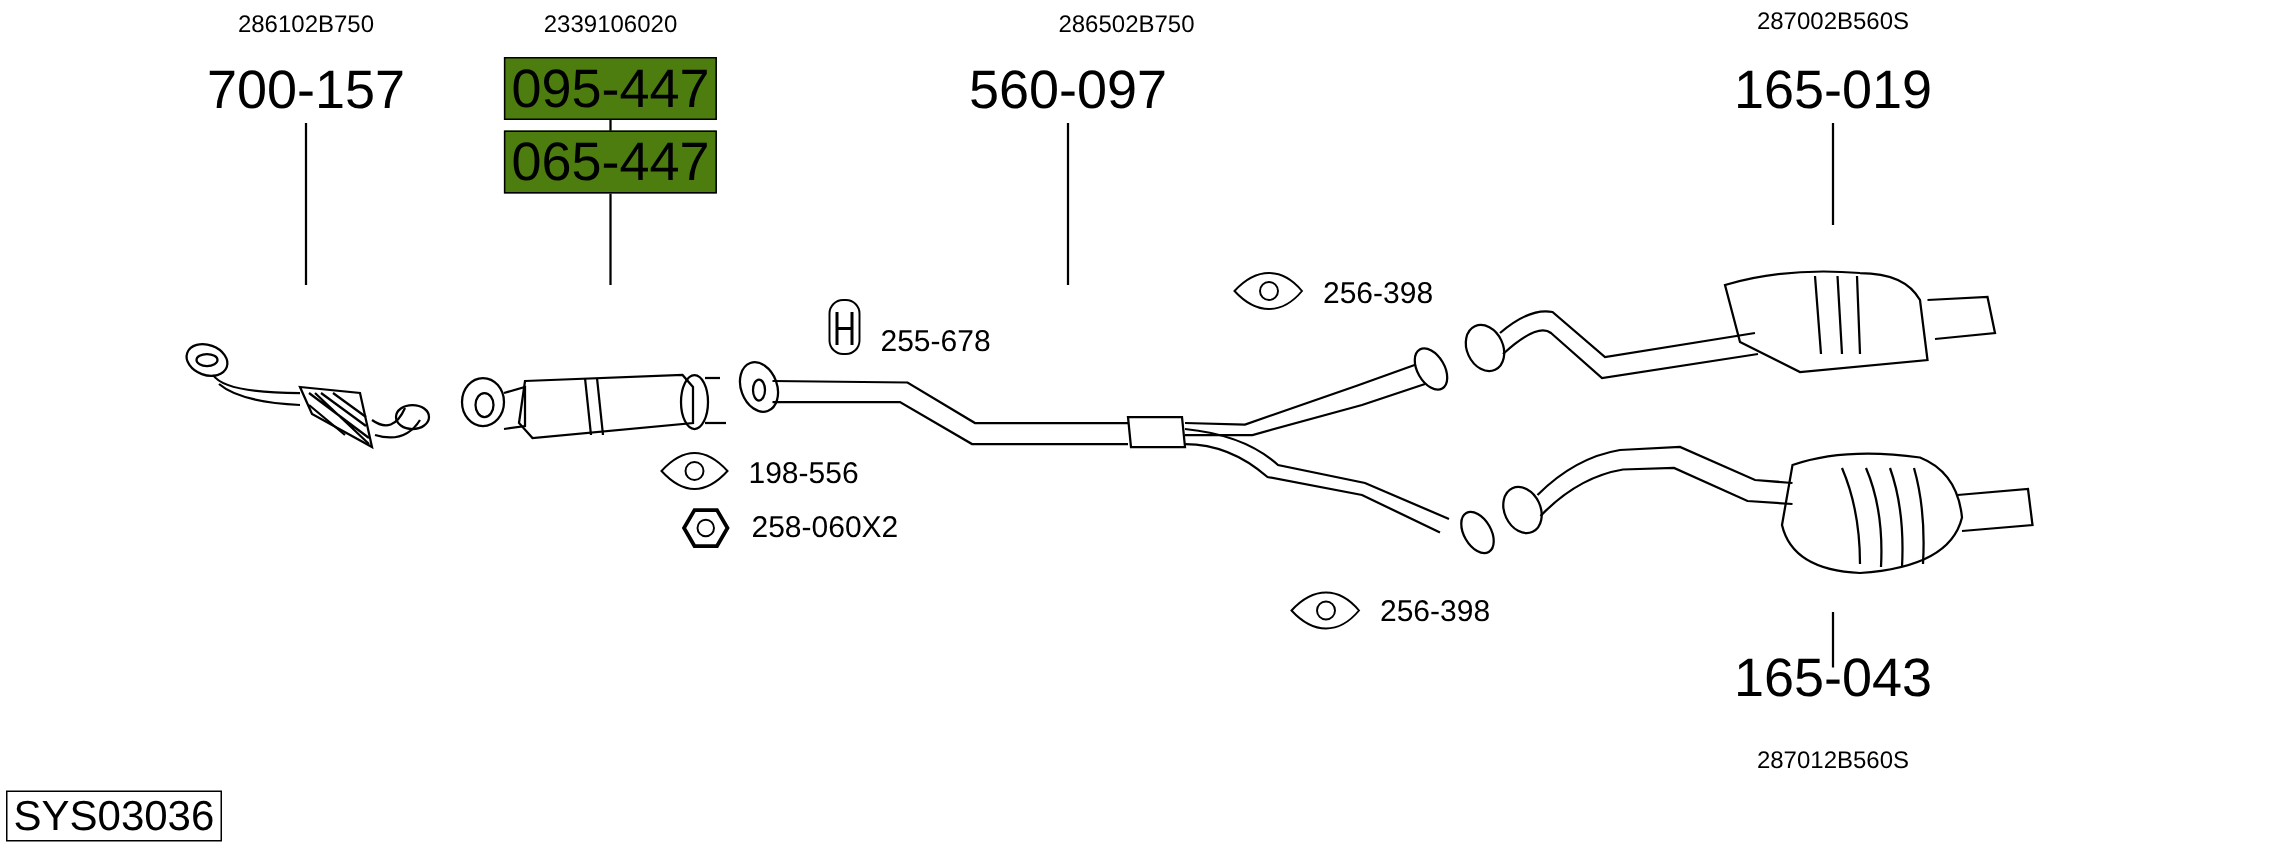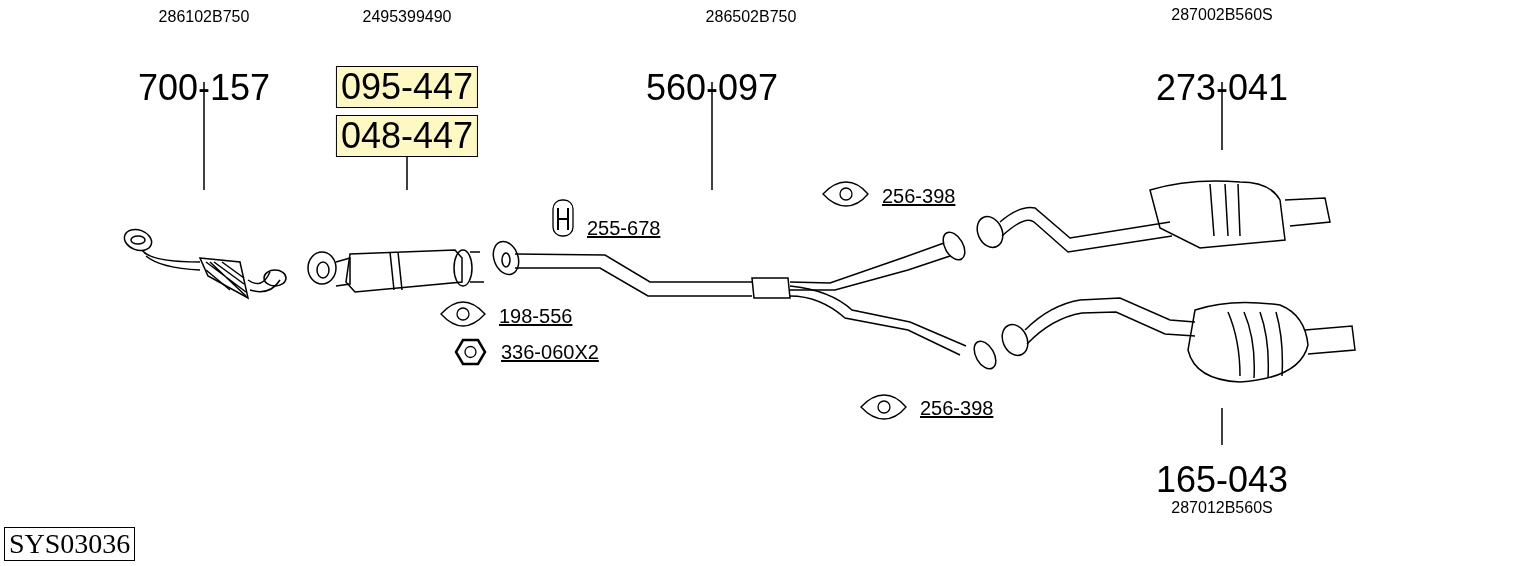--- a/index.html
+++ b/index.html
@@ -1,23 +1,23 @@
 <!DOCTYPE html>
 <html><head>
 <meta charset="utf-8">
 <style>
   html, body { margin:0; padding:0; background:#ffffff; }
   body { width:1530px; height:566px; position:relative; overflow:hidden;
          font-family:"Liberation Sans", sans-serif; color:#000; }
   .abs { position:absolute; }
   .oem { font-size:16px; white-space:nowrap; transform:translateX(-50%); }
-  .part { font-size:36px; white-space:nowrap; transform:translateX(-50%); line-height:1;margin-top:28px; }
-  .boxed { border:1.5px solid #000; padding:2px 4px; background:#fef9c3; }
-  .acc { font-size:20px; white-space:nowrap;text-decoration:underline; }
-  .sys { left:4px; top:527px; font-size:28px; border:1.5px solid #000; padding:0 4px; line-height:32px;font-family:Liberation Serif, serif; }
+  .part { font-size:36px; white-space:nowrap; transform:translateX(-50%); line-height:1; }
+  .boxed { border:1.5px solid #000; padding:2px 4px; background:#4d7c0f; }
+  .acc { font-size:20px; white-space:nowrap; }
+  .sys { left:4px; top:527px; font-size:28px; border:1.5px solid #000; padding:0 4px; line-height:32px; }
   svg { position:absolute; left:0; top:0; }
 </style>
 </head>
 <body>
 
 <svg width="1530" height="566" viewBox="0 0 1530 566">
   <g stroke="#000" stroke-width="1.5" fill="none">
 
     <line x1="204" y1="82" x2="204" y2="190"></line>
     <line x1="407" y1="78" x2="407" y2="88"></line>
@@ -101,32 +101,32 @@
     <g>
       <path d="M861 407 Q872 395 884 395 Q896 395 906 407 Q896 419 884 419 Q872 419 861 407 Z"></path>
       <circle cx="884" cy="407" r="6"></circle>
     </g>
   </g>
 </svg>
 
 <div class="abs oem" style="left:204px;top:8px">286102B750</div>
 <div class="abs part" style="left:204px;top:42px">700-157</div>
 
-<div class="abs oem" style="left:407px;top:8px">2495399490</div>
+<div class="abs oem" style="left:407px;top:8px">2339106020</div>
 <div class="abs part boxed" style="left:407px;top:38px">095-447</div>
-<div class="abs part boxed" style="left:407px;top:87px">048-447</div>
+<div class="abs part boxed" style="left:407px;top:87px">065-447</div>
 
 <div class="abs oem" style="left:751px;top:8px">286502B750</div>
 <div class="abs part" style="left:712px;top:42px">560-097</div>
 
 <div class="abs oem" style="left:1222px;top:6px">287002B560S</div>
-<div class="abs part" style="left:1222px;top:42px">273-041</div>
+<div class="abs part" style="left:1222px;top:42px">165-019</div>
 
 <div class="abs part" style="left:1222px;top:434px">165-043</div>
 <div class="abs oem" style="left:1222px;top:499px">287012B560S</div>
 
 <div class="abs acc" style="left:587px;top:217px">255-678</div>
 <div class="abs acc" style="left:499px;top:305px">198-556</div>
-<div class="abs acc" style="left:501px;top:341px">336-060X2</div>
+<div class="abs acc" style="left:501px;top:341px">258-060X2</div>
 <div class="abs acc" style="left:882px;top:185px">256-398</div>
 <div class="abs acc" style="left:920px;top:397px">256-398</div>
 
 <div class="abs sys">SYS03036</div>
 
 </body></html>

